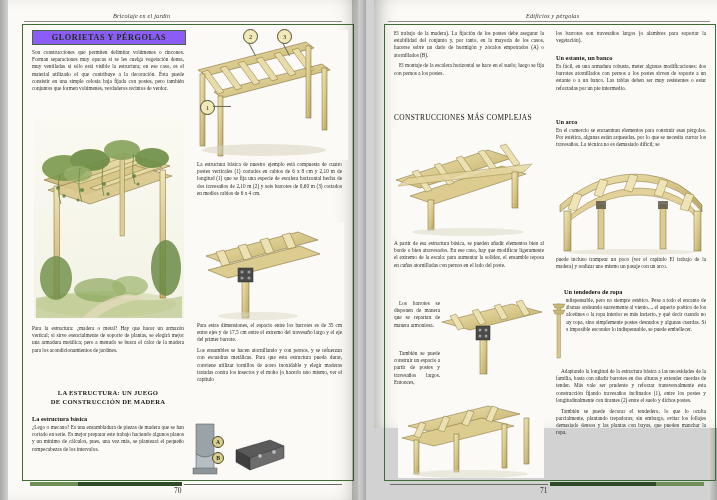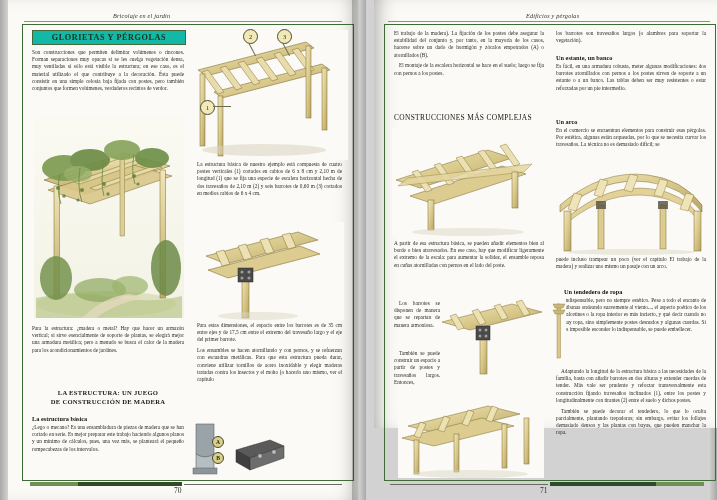--- a/index.html
+++ b/index.html
@@ -23,21 +23,21 @@
 
   
   .runhead{position:absolute;font-style:italic;font-size:6.2px;letter-spacing:.2px;color:#33342e;white-space:nowrap;}
   .rule{position:absolute;height:1px;background:#6b6b63;}
   .rule.thin{height:1px;background:#8e8e86;}
 
   
   .frame{position:absolute;border:1.6px solid #3f6b36;}
 
   
-  .banner{position:absolute;background:#14b8a6;border:1px solid #45683a;
+  .banner{position:absolute;background:#8b5cf6;border:1px solid #45683a;
     display:flex;align-items:center;justify-content:center;}
   .banner span{font-family:"Liberation Serif",serif;font-weight:bold;font-size:8.2px;
     letter-spacing:.6px;color:#1d2d18;text-align:center;}
 
   
   .col{position:absolute;text-align:justify;font-size:5.25px;line-height:7.2px;color:#2a2a28;
     -webkit-hyphens:auto;hyphens:auto;}
   .col p{margin:0 0 3.5px 0;text-indent:5px;}
   .col p.noind{text-indent:0;}
 

